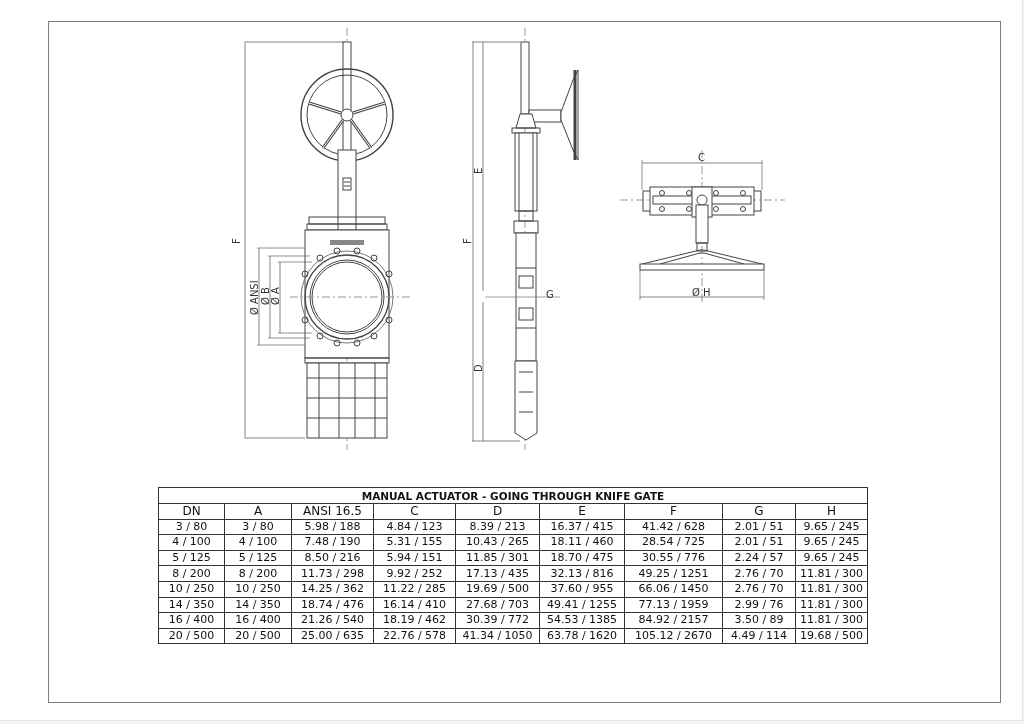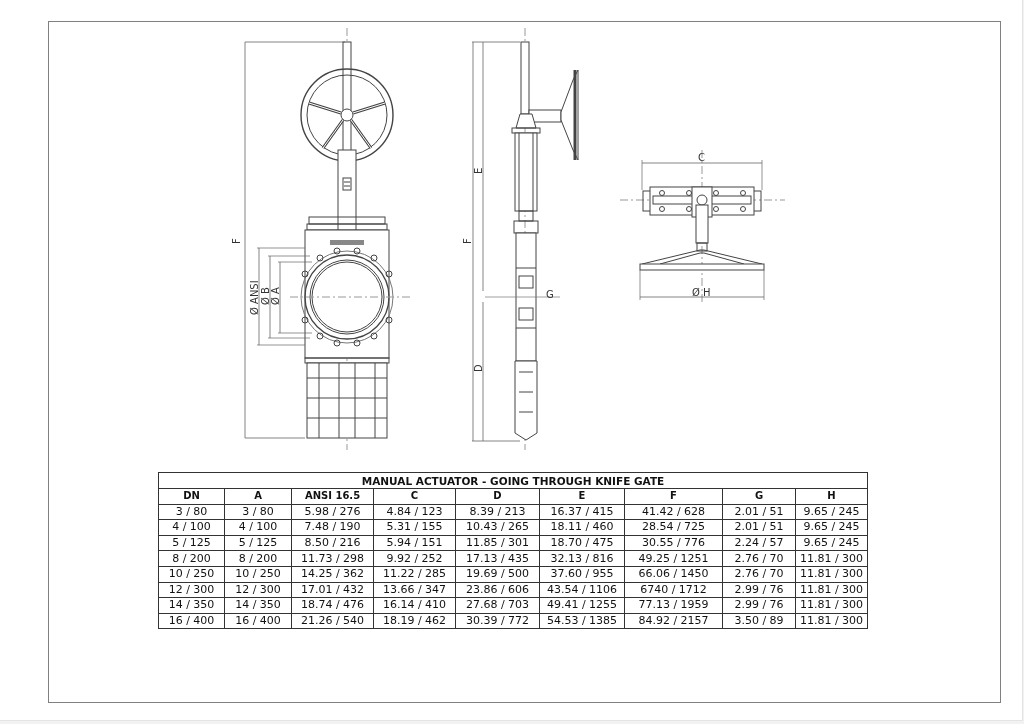--- a/index.html
+++ b/index.html
@@ -1,23 +1,23 @@
 <!DOCTYPE html>
 <html><head>
 <meta charset="utf-8">
 <style>
   html, body { margin:0; padding:0; }
   body { width:1024px; height:724px; background:#f2f2f2; position:relative; overflow:hidden; font-family:"DejaVu Sans", sans-serif; }
   .sheet { position:absolute; left:0; top:0; width:1022px; height:720px; background:#fff; border-right:1px solid #e4e4e4; border-bottom:1px solid #e4e4e4; }
   .frame { position:absolute; left:48px; top:21px; width:953px; height:682px; border:1px solid #808080; box-sizing:border-box; }
   svg.drawing { position:absolute; left:0; top:0; width:1024px; height:724px; }
-  .tbl-wrap { position:absolute; left:158px; top:472px; }
+  .tbl-wrap { position:absolute; left:158px; top:487px; }
   table { border-collapse:collapse; font-size:11px; color:#111; }
   td, th { border:1px solid #333; text-align:center; padding:0; height:14.6px; line-height:14px; white-space:nowrap; }
-  th { font-weight:bold; font-size:10px; }
+  th { font-weight:normal; font-size:12px; }
   .title-cell { font-weight:bold; height:15px; font-size:10.5px; }
   .unit-row td { font-size:10.5px; }
   .dim-label { font-family:"DejaVu Sans", sans-serif; font-size:10px; fill:#333; }
 </style>
 </head>
 <body>
 
 <div class="sheet">
   <div class="frame"></div>
 
@@ -209,21 +209,21 @@
             <th>E</th>
             <th>F</th>
             <th>G</th>
             <th>H</th>
           </tr>
       </thead>
       <tbody id="tbody">
           <tr>
             <td>3 / 80</td>
             <td>3 / 80</td>
-            <td>5.98 / 276</td>
+            <td>5.98 / 188</td>
             <td>4.84 / 123</td>
             <td>8.39 / 213</td>
             <td>16.37 / 415</td>
             <td>41.42 / 628</td>
             <td>2.01 / 51</td>
             <td>9.65 / 245</td>
           </tr>
           <tr>
             <td>4 / 100</td>
             <td>4 / 100</td>
@@ -262,31 +262,20 @@
             <td>10 / 250</td>
             <td>14.25 / 362</td>
             <td>11.22 / 285</td>
             <td>19.69 / 500</td>
             <td>37.60 / 955</td>
             <td>66.06 / 1450</td>
             <td>2.76 / 70</td>
             <td>11.81 / 300</td>
           </tr>
           <tr>
-            <td>12 / 300</td>
-            <td>12 / 300</td>
-            <td>17.01 / 432</td>
-            <td>13.66 / 347</td>
-            <td>23.86 / 606</td>
-            <td>43.54 / 1106</td>
-            <td>6740 / 1712</td>
-            <td>2.99 / 76</td>
-            <td>11.81 / 300</td>
-          </tr>
-          <tr>
             <td>14 / 350</td>
             <td>14 / 350</td>
             <td>18.74 / 476</td>
             <td>16.14 / 410</td>
             <td>27.68 / 703</td>
             <td>49.41 / 1255</td>
             <td>77.13 / 1959</td>
             <td>2.99 / 76</td>
             <td>11.81 / 300</td>
           </tr>
@@ -294,16 +283,27 @@
             <td>16 / 400</td>
             <td>16 / 400</td>
             <td>21.26 / 540</td>
             <td>18.19 / 462</td>
             <td>30.39 / 772</td>
             <td>54.53 / 1385</td>
             <td>84.92 / 2157</td>
             <td>3.50 / 89</td>
             <td>11.81 / 300</td>
           </tr>
+          <tr>
+            <td>20 / 500</td>
+            <td>20 / 500</td>
+            <td>25.00 / 635</td>
+            <td>22.76 / 578</td>
+            <td>41.34 / 1050</td>
+            <td>63.78 / 1620</td>
+            <td>105.12 / 2670</td>
+            <td>4.49 / 114</td>
+            <td>19.68 / 500</td>
+          </tr>
         </tbody>
     </table>
   </div>
 </div>
 
 </body></html>

